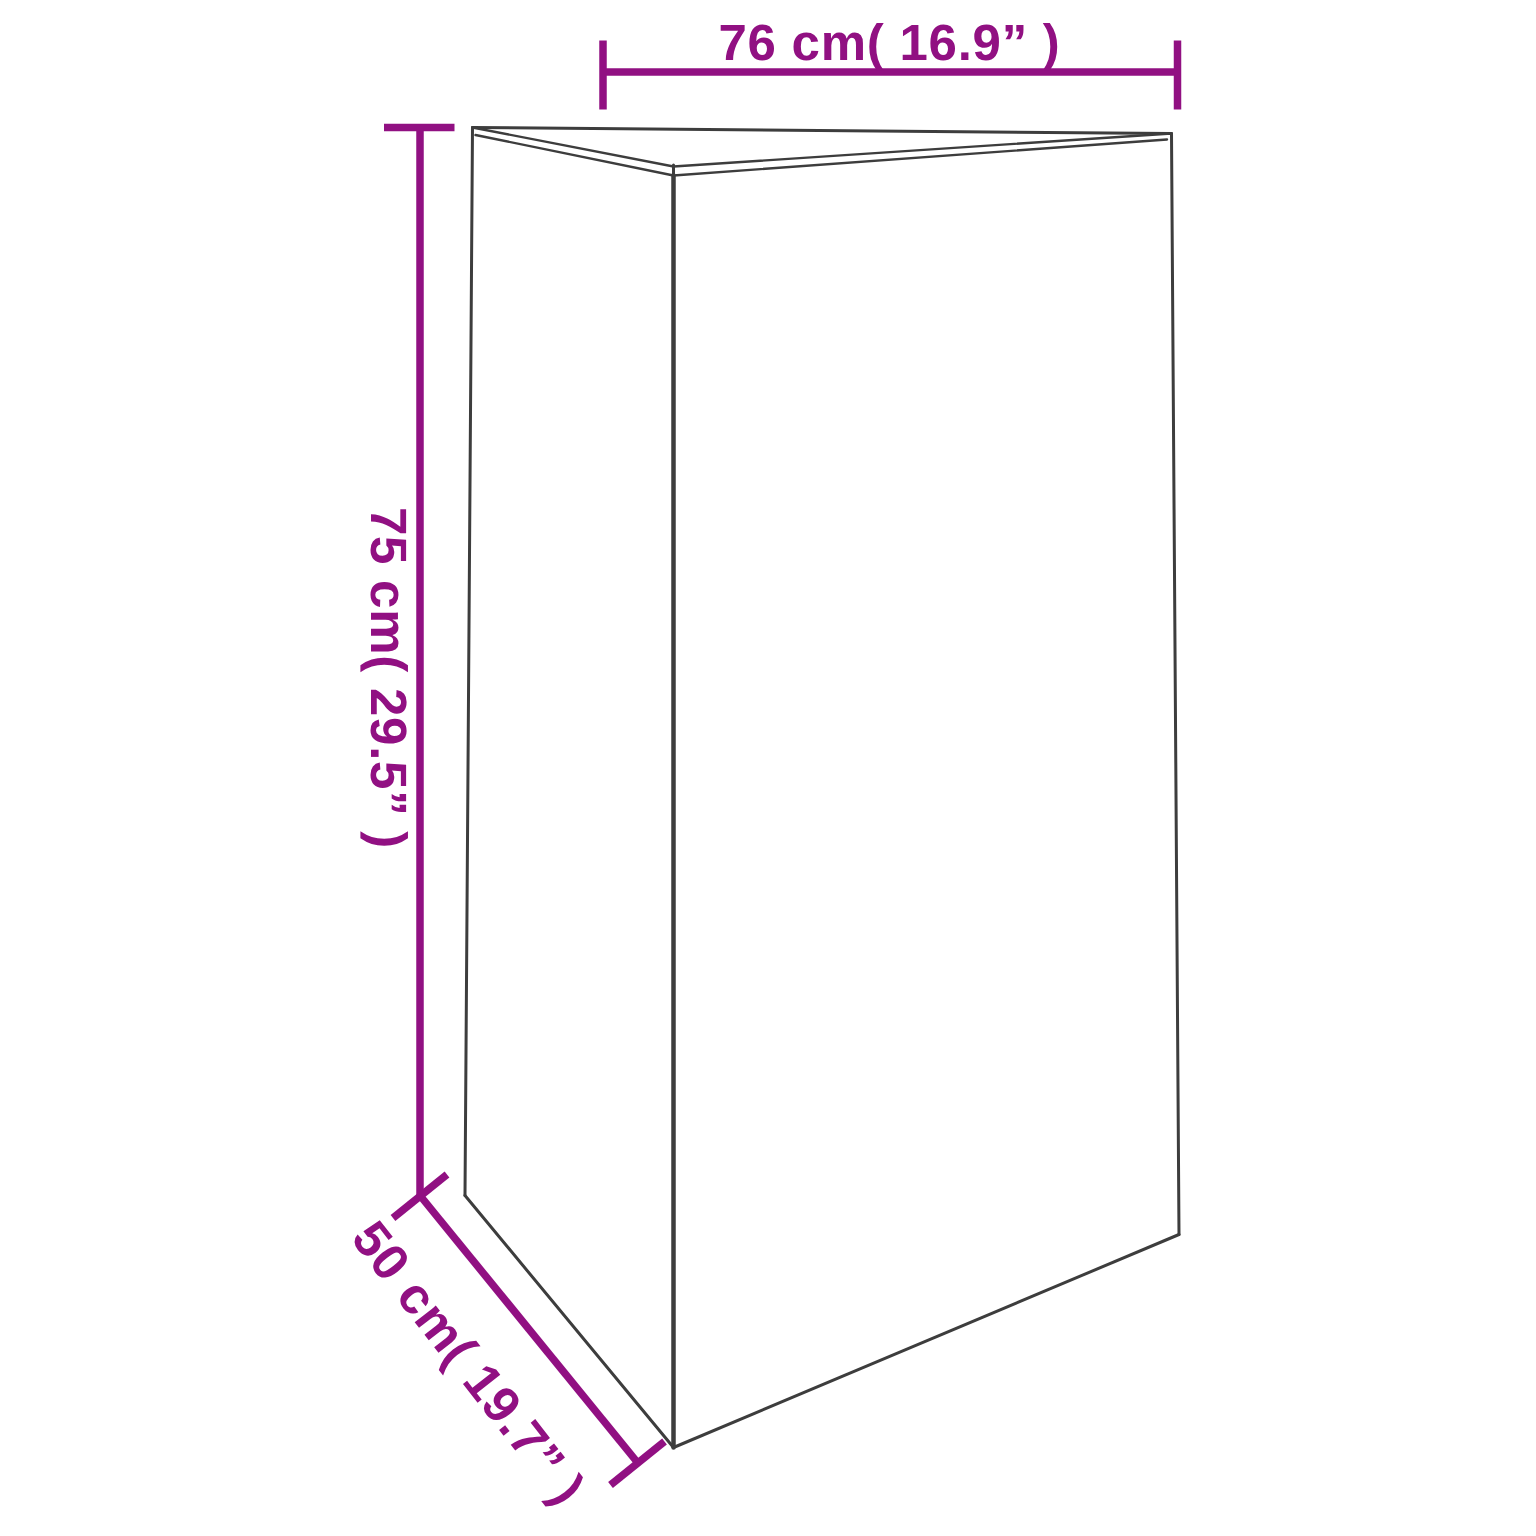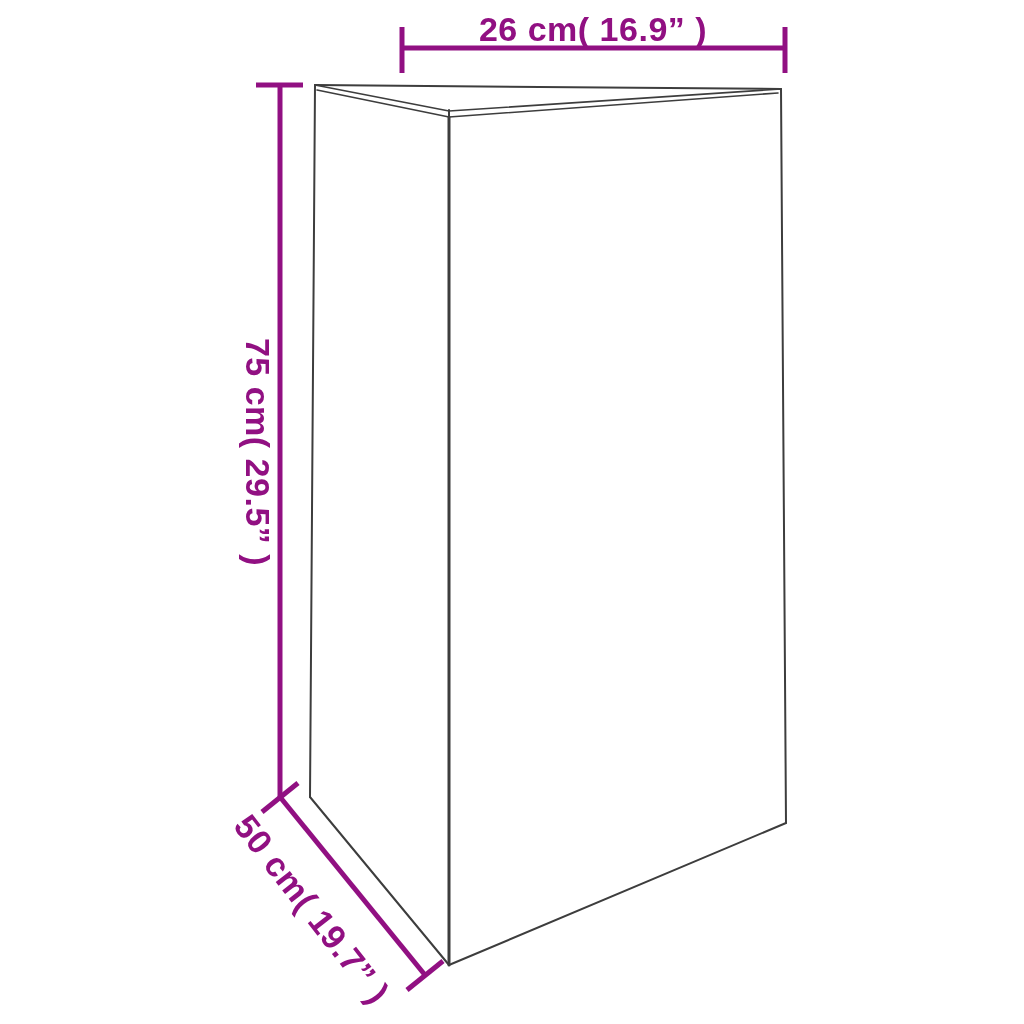--- a/index.html
+++ b/index.html
@@ -79,19 +79,19 @@
       <path d="M280,85 L280,797"></path>
     </g>
 
     <g class="dim" stroke-width="5">
       <path d="M280,797 L425,975"></path>
       <path d="M262,812 L298,783"></path>
       <path d="M407,990 L443,961"></path>
     </g>
   </svg>
 
-  <div class="dim-label width">26 cm( 16.9” )</div>
+  <div class="dim-label width">76 cm( 16.9” )</div>
 
   <div class="dim-label height">75 cm( 29.5” )</div>
 
   <div class="dim-label depth">50 cm( 19.7” )</div>
 
 </div>
 
 </body></html>

